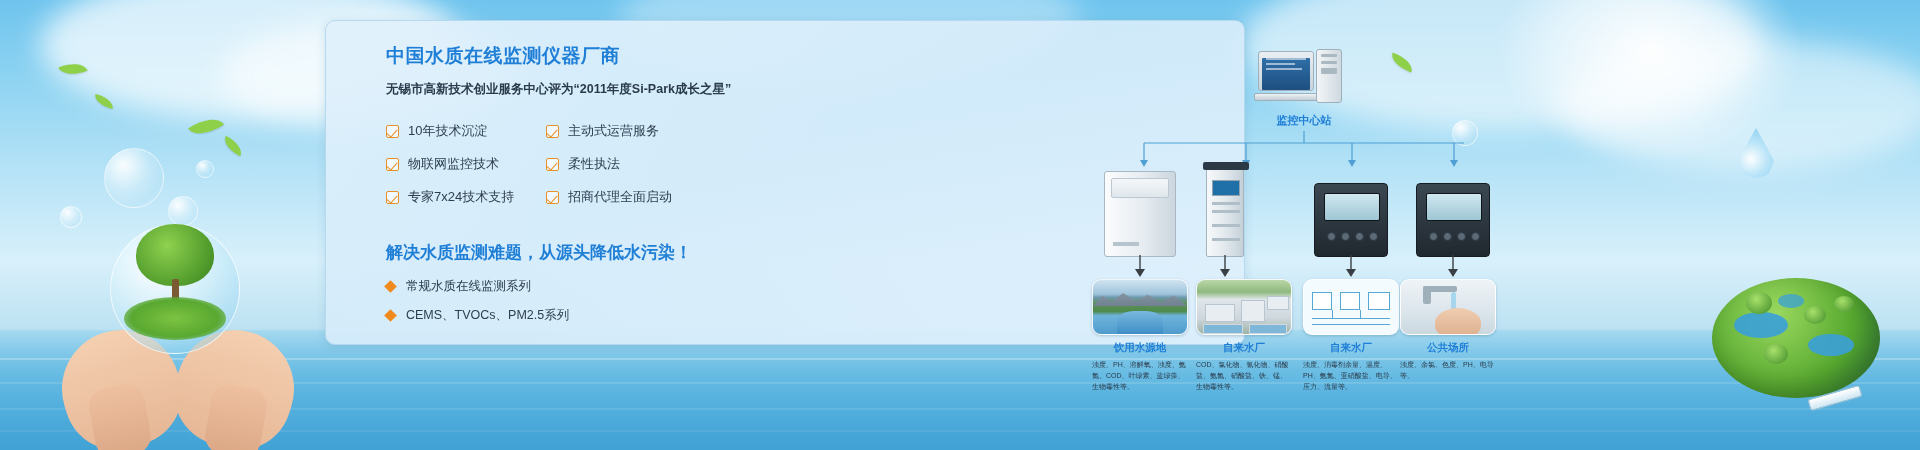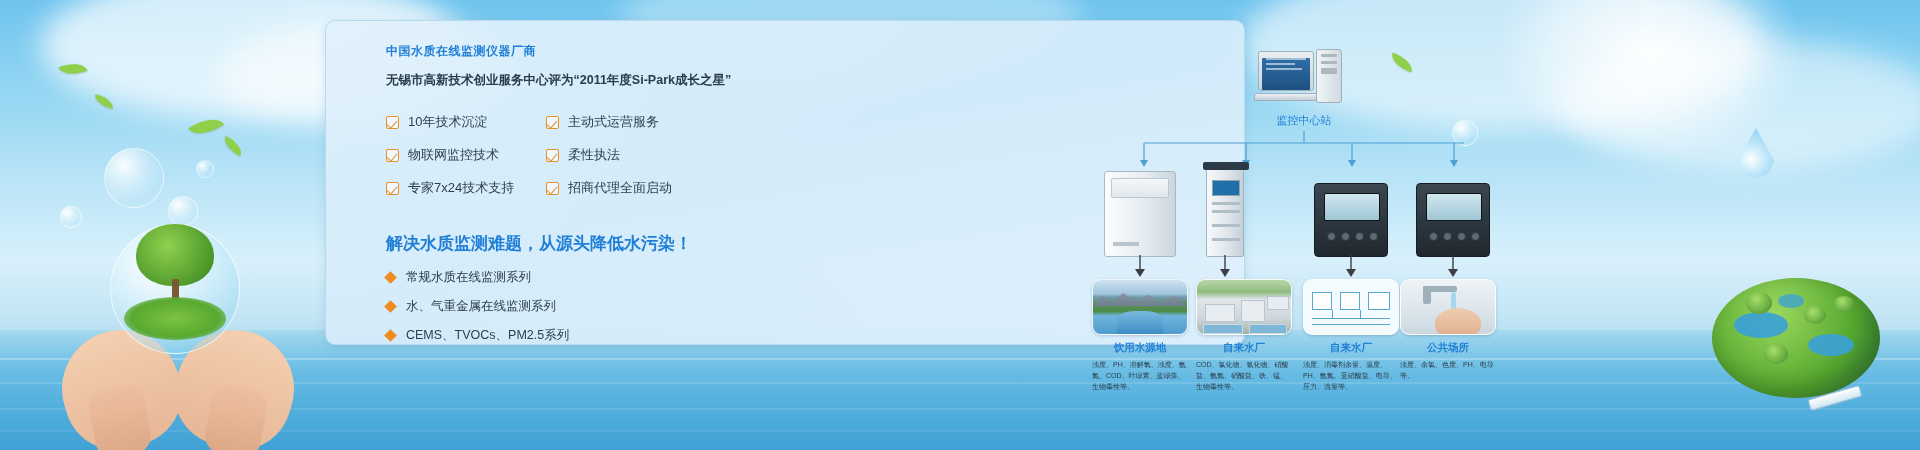--- a/index.html
+++ b/index.html
@@ -61,21 +61,21 @@
              background:radial-gradient(circle at 36% 62%,rgba(255,255,255,.95),rgba(185,228,248,.85) 42%,rgba(120,196,236,.9));
              border-radius:50% 50% 50% 50% / 66% 66% 34% 34%; transform:rotate(0deg);
              clip-path:polygon(50% 0%,78% 36%,100% 66%,84% 94%,50% 100%,16% 94%,0% 66%,22% 36%); }
   .probe { position:absolute; right:58px; bottom:46px; width:54px; height:12px; background:linear-gradient(180deg,#fff,#cfe6f2); border-radius:3px; transform:rotate(-16deg); border:1px solid #9dc2d6;}
 
   
   .card { position:absolute; left:325px; top:20px; width:920px; height:325px;
           background:linear-gradient(160deg,rgba(225,241,252,.94) 0%,rgba(214,236,250,.92) 45%,rgba(223,240,252,.93) 100%);
           border:1px solid #b5d9ef; border-radius:10px; box-shadow:0 2px 10px rgba(60,120,160,.18); }
   .card-left { position:absolute; left:60px; top:22px; width:350px; }
-  .headline { color:#1f7fd6; font-size:12px; font-weight:bold; letter-spacing:.5px; }
+  .headline { color:#1f7fd6; font-size:19px; font-weight:bold; letter-spacing:.5px; }
   .subhead { color:#2a3b4c; font-size:12.5px; font-weight:bold; margin-top:12px; white-space:nowrap; }
 
   .checks { margin-top:24px; display:grid; grid-template-columns:160px 160px; row-gap:15px; }
   .chk { display:flex; align-items:center; gap:9px; font-size:13px; color:#2c3e50; }
   .chk .box { width:13px; height:13px; border:1.6px solid #e8912a; border-radius:2px; position:relative; flex:0 0 auto; background:rgba(255,255,255,.65);}
   .chk .box::after { content:""; position:absolute; left:2px; top:1px; width:5px; height:9px;
                      border:solid #e8912a; border-width:0 1.8px 1.8px 0; transform:rotate(42deg); }
 
   .headline2 { color:#1f7fd6; font-size:17px; font-weight:bold; margin-top:35px; }
   .bullets { margin-top:14px; }
@@ -86,21 +86,21 @@
   .diagram { position:absolute; left:760px; top:22px; width:430px; height:310px; }
 
   .pc { position:absolute; left:172px; top:6px; width:90px; height:58px; }
   .pc .mon { position:absolute; left:0; top:2px; width:56px; height:40px; background:linear-gradient(180deg,#e9eef2,#c9d4dc); border:1px solid #9fb0bc; border-radius:3px; padding:3px;}
   .pc .mon .scr { width:100%; height:100%; background:linear-gradient(180deg,#2f6fa8,#1d4f80); border-radius:1px; }
   .pc .mon .scr .ln { height:2px; margin:3px 4px; background:rgba(255,255,255,.55); }
   .pc .kbd { position:absolute; left:-4px; top:44px; width:64px; height:8px; background:linear-gradient(180deg,#eef2f5,#c2cdd5); border:1px solid #9fb0bc; border-radius:2px; }
   .pc .tower { position:absolute; left:58px; top:0; width:26px; height:54px; background:linear-gradient(90deg,#f2f5f7,#cfd9e0); border:1px solid #9fb0bc; border-radius:3px; }
   .pc .tower .bay { height:3px; margin:4px 4px 0; background:#aab8c2; border-radius:1px; }
 
-  .center-label { position:absolute; left:150px; top:70px; width:136px; text-align:center; color:#1f7fd6; font-size:11px; font-weight:normal; }
+  .center-label { position:absolute; left:150px; top:70px; width:136px; text-align:center; color:#1f7fd6; font-size:11px; font-weight:bold; }
 
   .tree-svg { position:absolute; left:0; top:88px; width:430px; height:36px; }
 
   .devices { position:absolute; left:0; top:122px; width:430px; height:92px; }
   .dev { position:absolute; bottom:0; }
 
   .dev1 { left:18px;  width:72px; height:86px; background:linear-gradient(90deg,#fbfcfd 0%,#e6ecf1 55%,#cbd6de 100%); border:1px solid #a9b8c3; border-radius:3px; }
   .dev1 .hd { position:absolute; left:6px; top:6px; right:6px; height:20px; background:linear-gradient(180deg,#f4f7f9,#dfe7ec); border:1px solid #bcc9d2; border-radius:2px; }
   .dev1 .lg { position:absolute; left:8px; bottom:10px; width:26px; height:4px; background:#b7c4cd; }
 
@@ -231,24 +231,20 @@
         <span>招商代理全面启动</span>
       </div>
     </div>
 
     <div class="headline2">解决水质监测难题，从源头降低水污染！</div>
 
     <div class="bullets">
       <div class="blt">
         <span class="dia"></span>
         <span>常规水质在线监测系列</span>
-      </div>
-      <div class="blt">
-        <span class="dia"></span>
-        <span>水、气重金属在线监测系列</span>
       </div>
       <div class="blt">
         <span class="dia"></span>
         <span>CEMS、TVOCs、PM2.5系列</span>
       </div>
     </div>
   </div>
 
   <div class="diagram">
 

